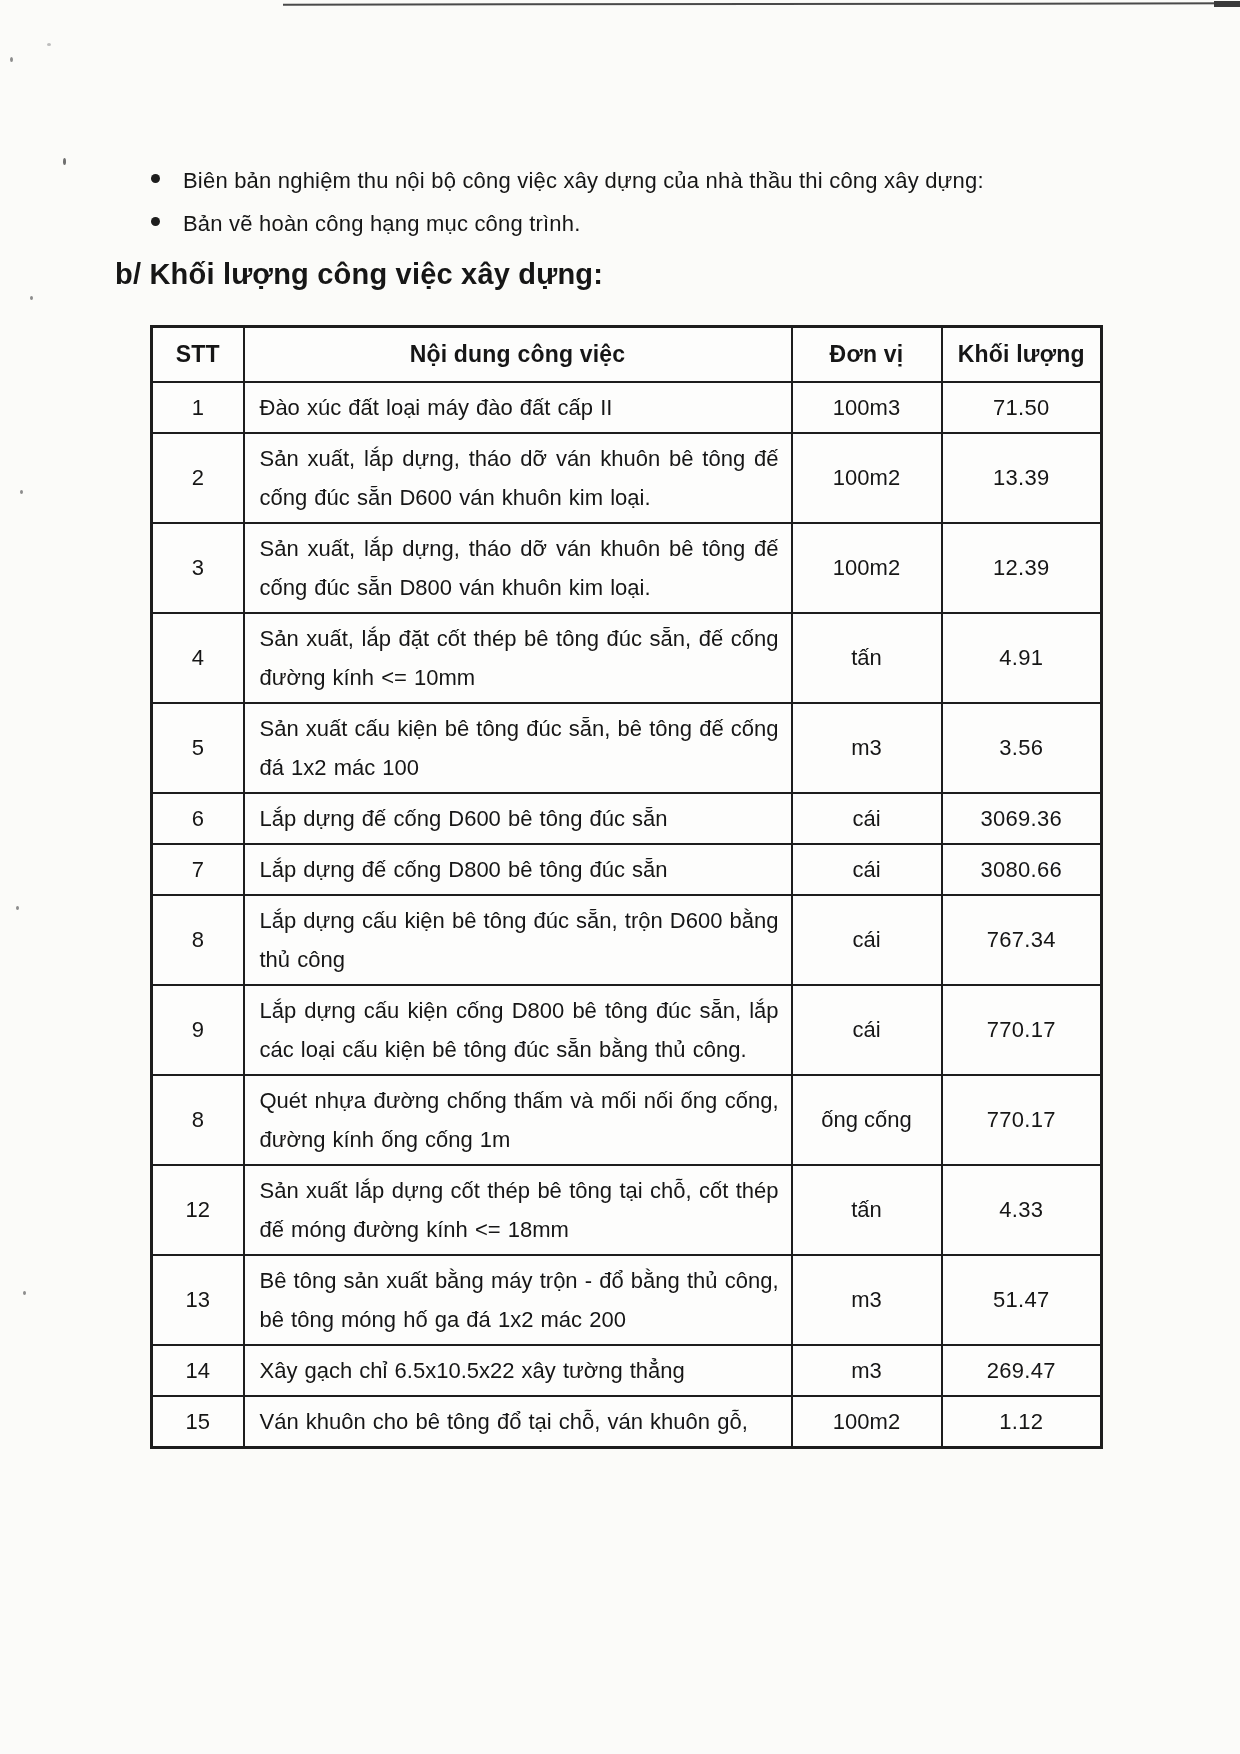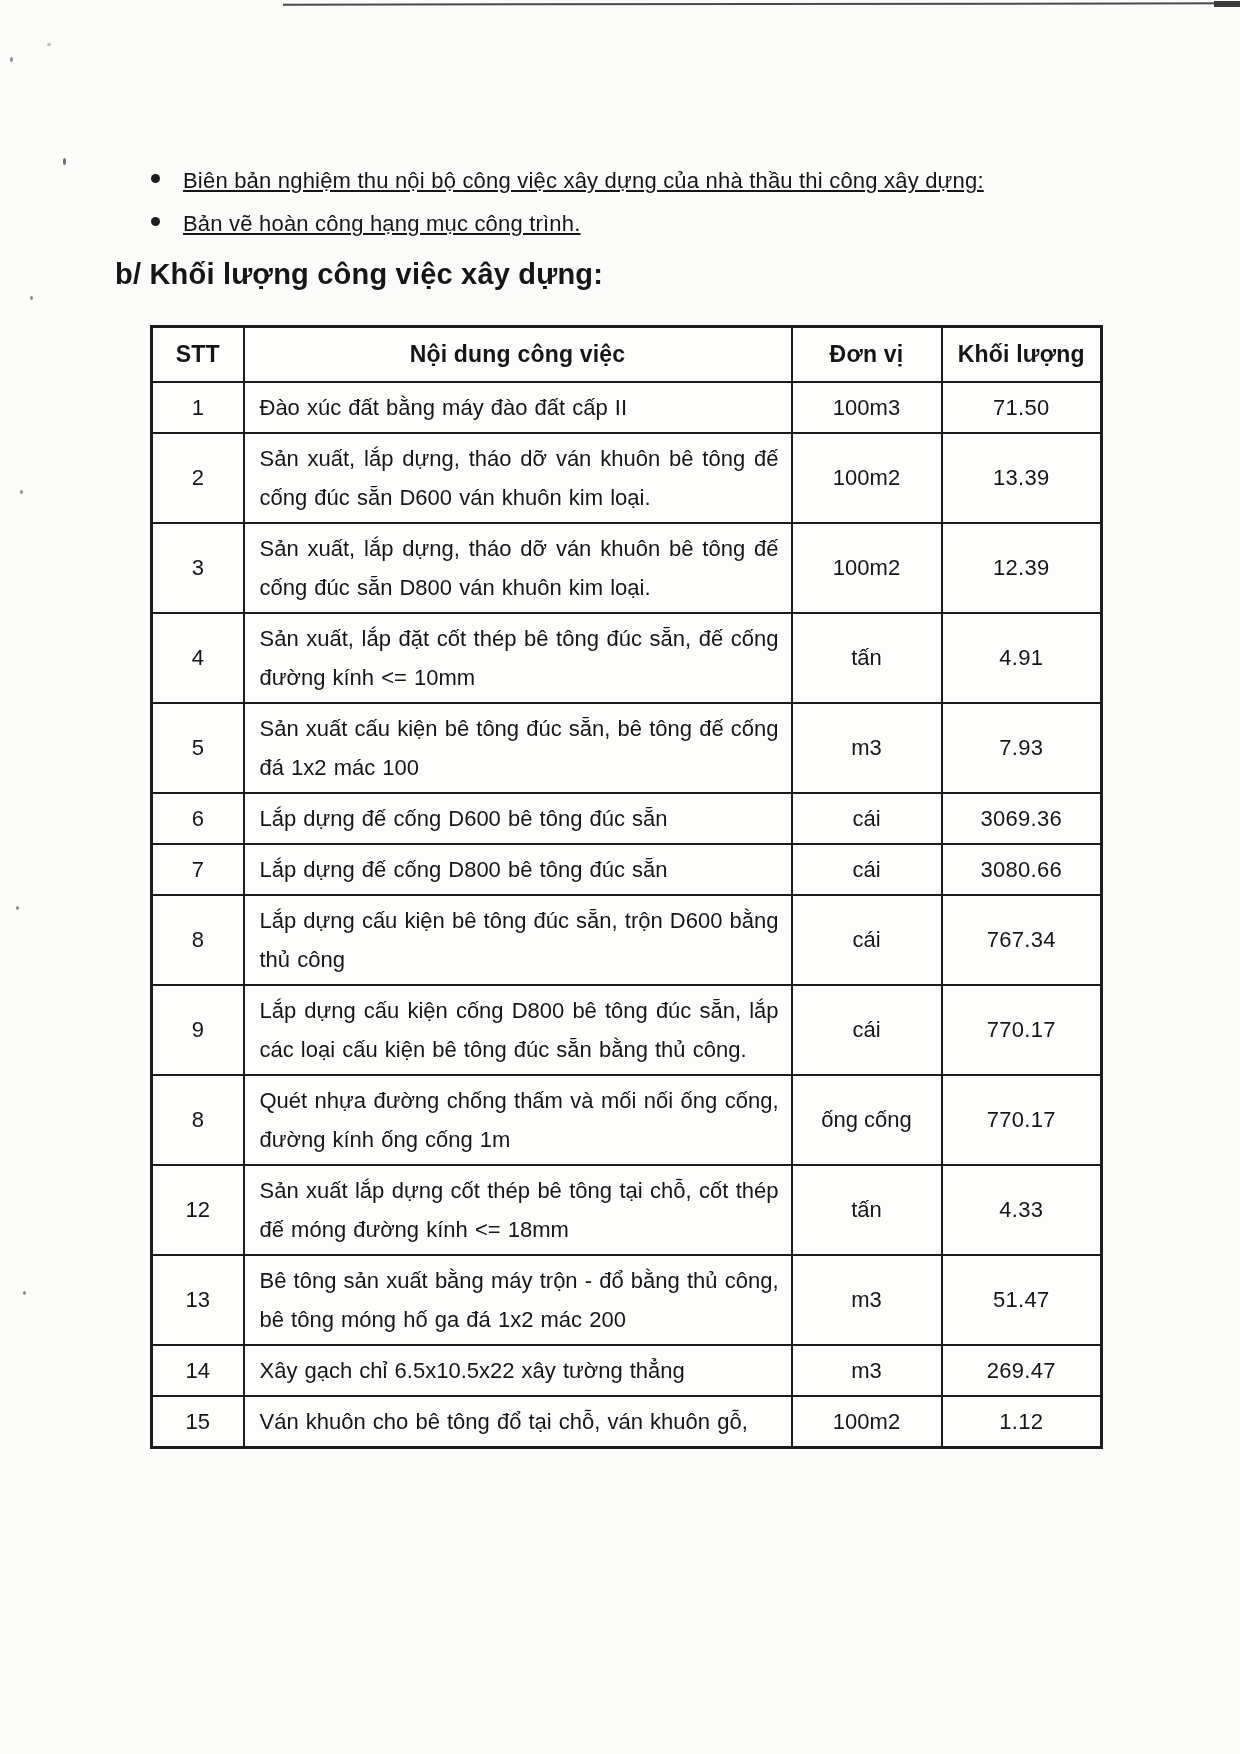--- a/index.html
+++ b/index.html
@@ -44,21 +44,20 @@
     width: 1000px;
   }
   .bullets { margin-left: 36px; }
   .bullet-item {
     display: flex;
     align-items: baseline;
     font-size: 22px;
     line-height: 26px;
     margin-bottom: 17px;
     letter-spacing: 0.2px;
-    text-decoration: underline;
   }
   .bullet-dot {
     flex: 0 0 auto;
     width: 9px; height: 9px;
     background: #1d1d1d;
     border-radius: 50%;
     margin-right: 23px;
     position: relative;
     top: -3px;
     align-self: center;
@@ -144,21 +143,21 @@
       <tr>
         <th>STT</th>
         <th>Nội dung công việc</th>
         <th>Đơn vị</th>
         <th>Khối lượng</th>
       </tr>
     </thead>
     <tbody>
         <tr>
     <td class="c-stt">1</td>
-    <td class="c-noidung">Đào xúc đất bằng máy đào đất cấp II</td>
+    <td class="c-noidung">Đào xúc đất loại máy đào đất cấp II</td>
     <td class="c-donvi">100m3</td>
     <td class="c-khoiluong">71.50</td>
   </tr>
         <tr>
     <td class="c-stt">2</td>
     <td class="c-noidung">Sản xuất, lắp dựng, tháo dỡ ván khuôn bê tông đế cống đúc sẵn D600 ván khuôn kim loại.</td>
     <td class="c-donvi">100m2</td>
     <td class="c-khoiluong">13.39</td>
   </tr>
         <tr>
@@ -170,21 +169,21 @@
         <tr>
     <td class="c-stt">4</td>
     <td class="c-noidung">Sản xuất, lắp đặt cốt thép bê tông đúc sẵn, đế cống đường kính &lt;= 10mm</td>
     <td class="c-donvi">tấn</td>
     <td class="c-khoiluong">4.91</td>
   </tr>
         <tr>
     <td class="c-stt">5</td>
     <td class="c-noidung">Sản xuất cấu kiện bê tông đúc sẵn, bê tông đế cống đá 1x2 mác 100</td>
     <td class="c-donvi">m3</td>
-    <td class="c-khoiluong">7.93</td>
+    <td class="c-khoiluong">3.56</td>
   </tr>
         <tr>
     <td class="c-stt">6</td>
     <td class="c-noidung">Lắp dựng đế cống D600 bê tông đúc sẵn</td>
     <td class="c-donvi">cái</td>
     <td class="c-khoiluong">3069.36</td>
   </tr>
         <tr>
     <td class="c-stt">7</td>
     <td class="c-noidung">Lắp dựng đế cống D800 bê tông đúc sẵn</td>

